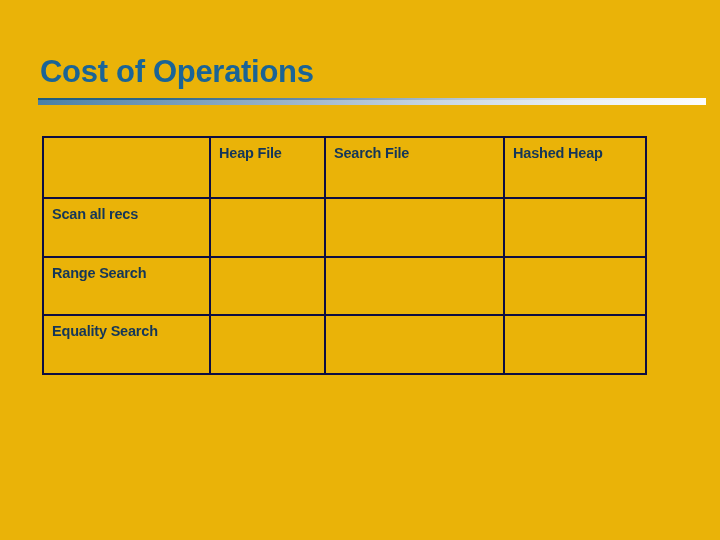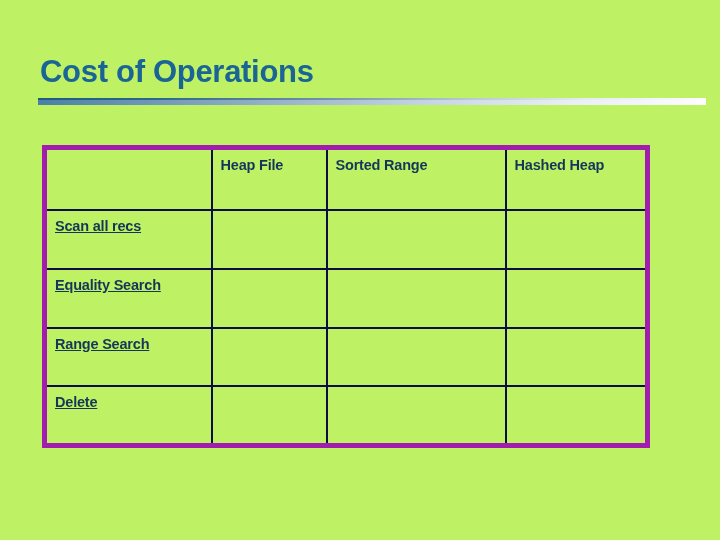--- a/index.html
+++ b/index.html
@@ -14,21 +14,21 @@
     font-family: "Liberation Sans", sans-serif;
     position: relative;
   }
 
   #slide {
     position: absolute;
     left: 0;
     top: 0;
     width: 720px;
     height: 540px;
-    background: #bef264;
+    background: #eab308;
   }
 
   
   #slide-title {
     position: absolute;
     left: 40px;
     top: 54px;
     font-size: 31px;
     font-weight: bold;
     letter-spacing: -0.3px;
@@ -58,46 +58,46 @@
     top: 2px;
     width: 100%;
     height: 5px;
     background: linear-gradient(to right, #4a80a6 0%, #6d96b6 16%, #9db5cb 38%, #c9d7e3 60%, #e9eff4 80%, #fdfdfe 100%);
   }
 
   
   #cost-table {
     position: absolute;
     left: 42px;
-    top: 145px;
+    top: 136px;
     width: 603px;
     border-collapse: collapse;
     table-layout: fixed;
-    border: 5px solid #a21caf;
+    border: 2px solid #a21caf;
   }
   #cost-table td,
   #cost-table th {
     border: 2px solid #0d0d42;
     vertical-align: top;
     padding: 7px 0 0 8px;
     text-align: left;
     font-size: 14.5px;
     font-weight: bold;
     color: #143659;
     line-height: 17px;
     white-space: nowrap;
     letter-spacing: -0.2px;
   }
   #cost-table .col-label  { width: 167px; }
   #cost-table .col-heap   { width: 115px; }
   #cost-table .col-sorted { width: 179px; }
   #cost-table .col-hashed { width: 142px; }
 
   #cost-table tr.header-row td { height: 52px; }
-  #cost-table tr.body-row   td { height: 50px; text-decoration: underline; }
+  #cost-table tr.body-row   td { height: 50px; }
   #cost-table tr.body-row.tall td { height: 49px; }
 
   .cell-empty { font-size: 0; }
 </style>
 </head>
 <body>
 
 <div id="slide">
 
   <div id="slide-title">Cost of Operations</div>
@@ -111,48 +111,42 @@
     <colgroup>
       <col class="col-label">
       <col class="col-heap">
       <col class="col-sorted">
       <col class="col-hashed">
     </colgroup>
     <tbody>
       <tr class="header-row">
         <td></td>
         <td>Heap File</td>
-        <td>Sorted Range</td>
+        <td>Search File</td>
         <td>Hashed Heap</td>
       </tr>
 
       <tr class="body-row">
         <td>Scan all recs</td>
+        <td class="cell-empty"></td>
+        <td class="cell-empty"></td>
+        <td class="cell-empty"></td>
+      </tr>
+
+      <tr class="body-row tall">
+        <td>Range Search</td>
         <td class="cell-empty"></td>
         <td class="cell-empty"></td>
         <td class="cell-empty"></td>
       </tr>
 
       <tr class="body-row">
         <td>Equality Search</td>
         <td class="cell-empty"></td>
         <td class="cell-empty"></td>
         <td class="cell-empty"></td>
       </tr>
 
-      <tr class="body-row tall">
-        <td>Range Search</td>
-        <td class="cell-empty"></td>
-        <td class="cell-empty"></td>
-        <td class="cell-empty"></td>
-      </tr>
 
-
-      <tr class="body-row tall">
-        <td>Delete</td>
-        <td class="cell-empty"></td>
-        <td class="cell-empty"></td>
-        <td class="cell-empty"></td>
-      </tr>
     </tbody>
   </table>
 
 </div>
 
 </body></html>

